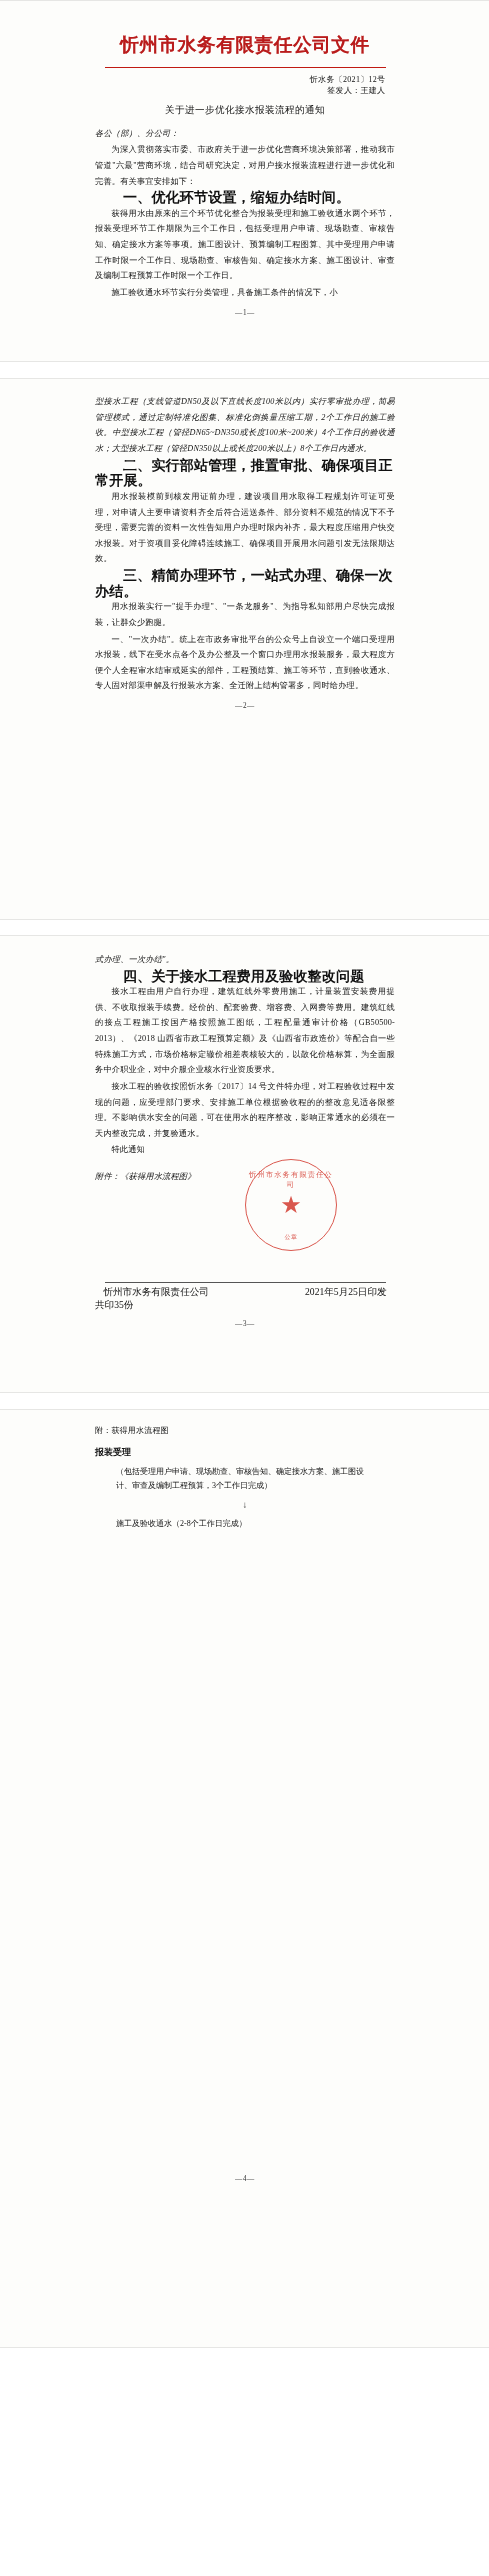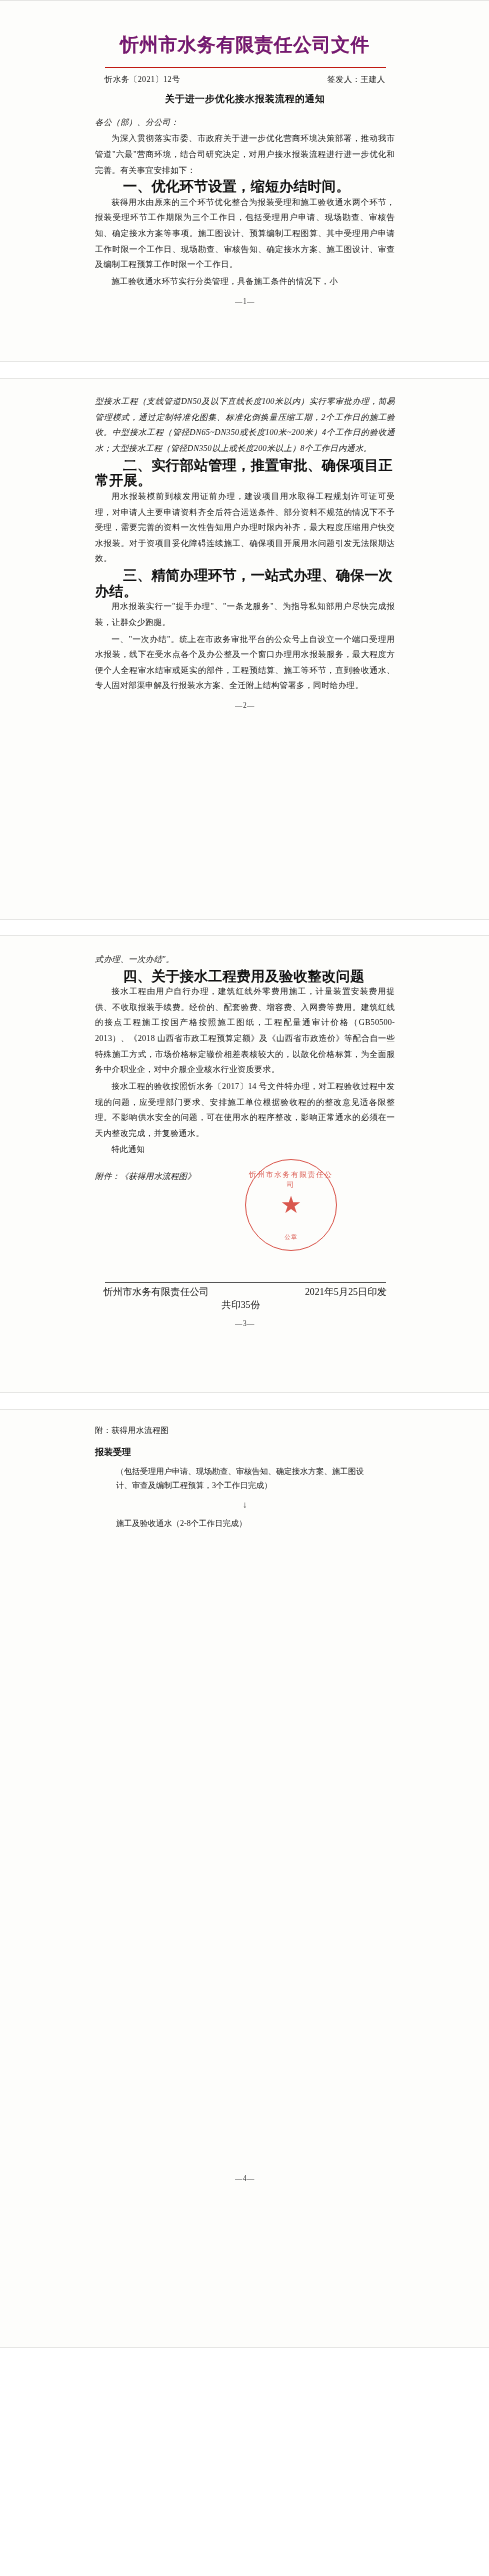--- a/index.html
+++ b/index.html
@@ -27,44 +27,46 @@
     overflow: hidden;
   }
   .inner {
     margin: 0 auto;
     width: 300px;
     padding: 15.6px 0 13.2px 0;
     position: relative;
   }
   .doc-title {
     text-align: center;
-    color: #701a75;
+    color: #b91c1c;
     font-family: "Liberation Serif", serif;
     font-weight: bold;
     font-size: 18.6px;
     letter-spacing: 0.6px;
     margin: 15.6px 0 2.4px 0;
     text-shadow: 0 0 0.6px rgba(192,26,18,0.5);
   }
   .red-rule {
     width: 281px;
     height: 1.2px;
     background: #c01a12;
     margin: 8.4px auto 6px auto;
   }
   .docnum-row {
     display: flex;
     justify-content: space-between;
+    align-items: flex-end;
     font-size: 8px;
     margin: 6px 9.6px 3.6px 9.6px;
     letter-spacing: 0.3px;
+    flex-direction: column;
   }
   .subject {
     text-align: center;
-    font-weight: bold;
+    font-weight: normal;
     font-size: 9.6px;
     margin: 8.4px 0 8.4px 0;
     letter-spacing: 0.4px;
   }
   p.body {
     font-size: 8.2px;
     line-height: 15.6px;
     margin: 0 0 1.2px 0;
     text-align: justify;
     text-indent: 2em;
@@ -96,21 +98,21 @@
     margin-top: 10.8px;
     font-size: 8.2px;
     line-height: 15.6px;
   }
   .sign-row {
     display: flex;
     justify-content: space-between;
     padding: 0 8.4px 0 8.4px;
   }
   .sign-copies {
-    text-align: center;
+    text-align: left;
     padding-right: 8.4px;
   }
   .thin-rule {
     width: 281px;
     height: 0.6px;
     background: #555;
     margin: 6px auto 3.6px auto;
   }
   .seal {
     position: absolute;

